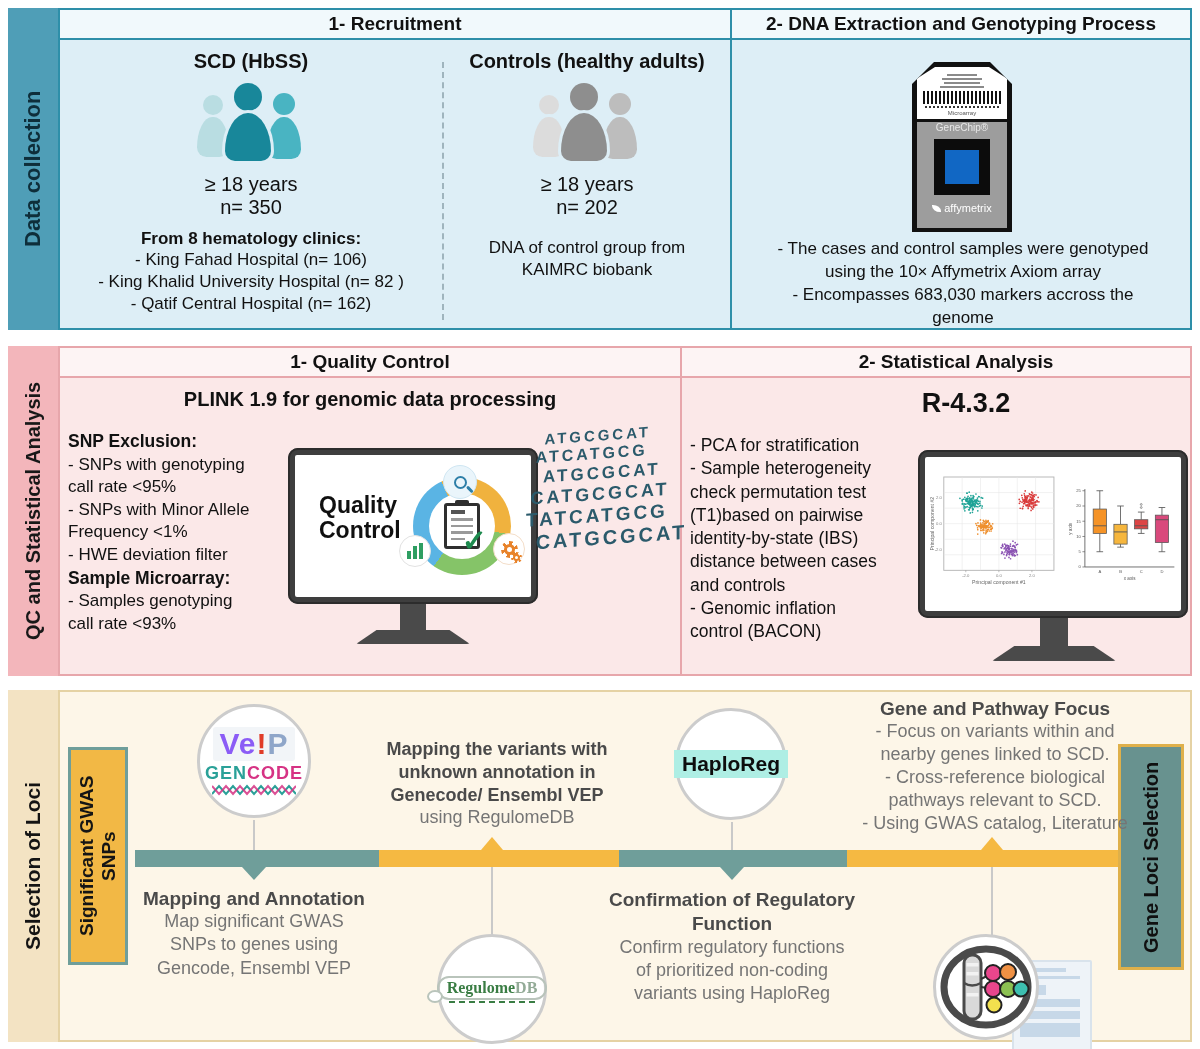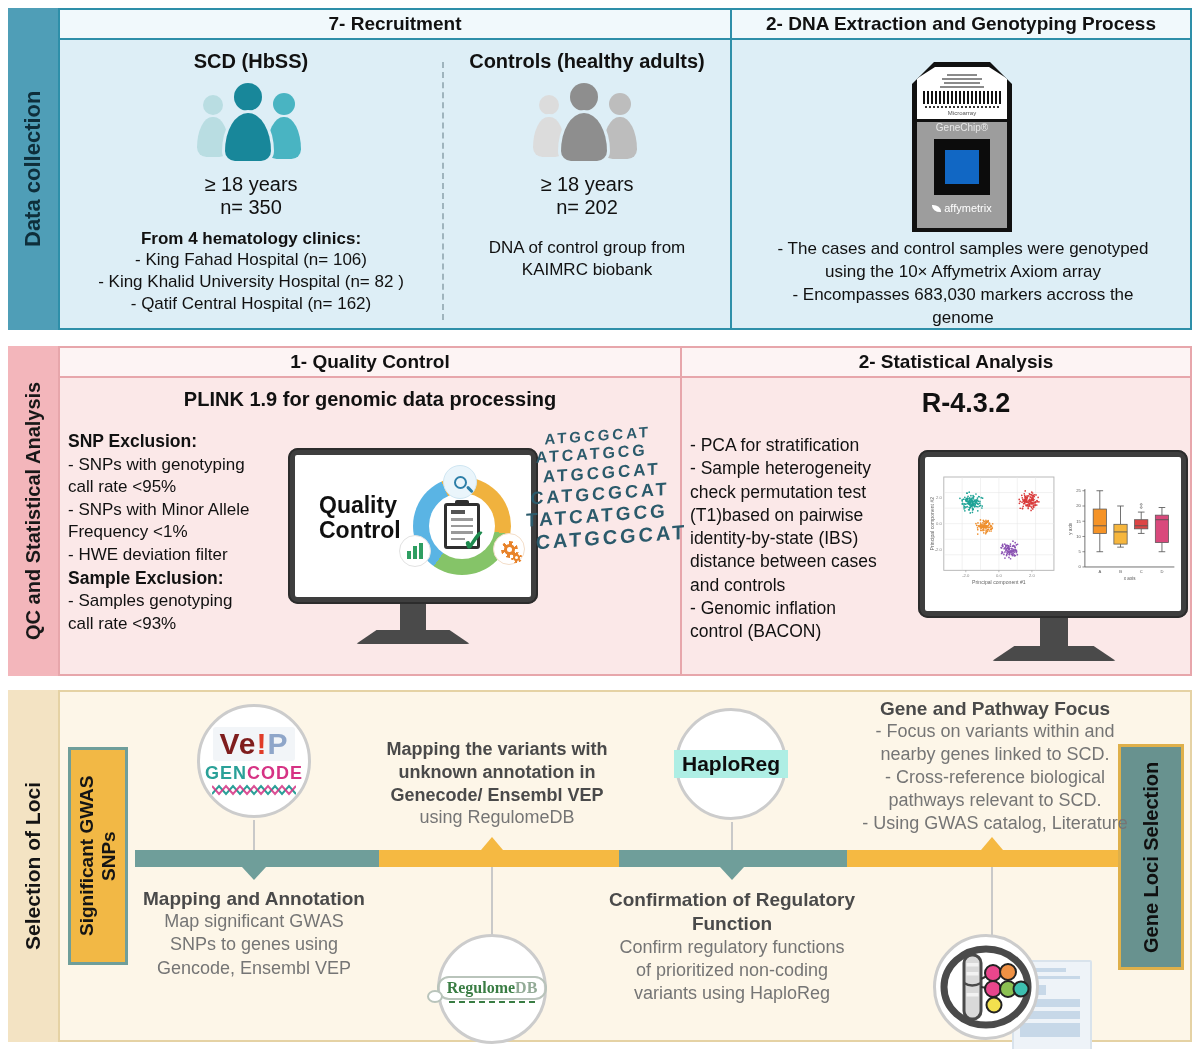--- a/index.html
+++ b/index.html
@@ -126,21 +126,21 @@
   .tl-yellow { background:#f5b942; }
   .tl-down { position:absolute; top:175px; width:0; height:0; border-left:12px solid transparent; border-right:12px solid transparent; border-top:13px solid #6f9e9a; }
   .tl-up { position:absolute; top:145px; width:0; height:0; border-left:11px solid transparent; border-right:11px solid transparent; border-bottom:13px solid #f5b942; }
   .connector { position:absolute; width:2px; background:#c9c9c9; }
   .node-circle { position:absolute; background:#fff; border:3px solid #cccccc; border-radius:50%; display:flex; flex-direction:column; align-items:center; justify-content:center; }
   .step-head { font-weight:bold; color:#4a4a4a; text-align:center; }
   .step-body { color:#757575; text-align:center; }
 
   
   #vep-line { background:#f2f5f8; border-radius:3px; padding:0 6px; font-weight:bold; font-size:30px; letter-spacing:1px; }
-  #vep-line .ve { color:#7f1d1d; } #vep-line .bang { color:#e03c28; } #vep-line .p { color:#8fa6c9; }
+  #vep-line .ve { color:#8b5cf6; } #vep-line .bang { color:#e03c28; } #vep-line .p { color:#8fa6c9; }
   #gencode-line { font-weight:bold; font-size:18px; letter-spacing:1px; margin-top:2px; }
   #gencode-line .gen { color:#2aa198; } #gencode-line .code { color:#d63384; }
 
   
   #reg-pill { border:2px solid #b9c4bb; border-radius:14px; padding:1px 8px; font-family:"Liberation Serif", serif; font-weight:bold; font-size:16px; color:#3a7d44; position:relative; }
   #reg-pill .db { color:#93ab97; }
   #reg-pill::before { content:""; position:absolute; left:-12px; top:12px; width:12px; height:9px; border:2px solid #b9c4bb; border-radius:50%; background:#fff; }
   #reg-underline { width:86px; border-bottom:2px dashed #3a7d44; margin-top:1px; }
 
   
@@ -154,21 +154,21 @@
 </style>
 </head>
 <body>
 
 <div id="canvas">
 
   <div id="sec-top" class="section">
     <div class="side vtext">Data collection</div>
     <div class="content">
       <div class="hdr-band">
-        <div id="top-hdr-left" class="hdr-cell">7- Recruitment</div>
+        <div id="top-hdr-left" class="hdr-cell">1- Recruitment</div>
         <div id="top-hdr-right" class="hdr-cell">2- DNA Extraction and Genotyping Process</div>
       </div>
       <div id="top-vdivider"></div>
       <div id="rec-dash"></div>
 
       <div class="abs" style="left:0;top:40px;width:382px;">
         <div class="col-title">SCD (HbSS)</div>
         <div style="display:flex;justify-content:center;margin-top:10px;">
           <div class="people teal">
             <div class="person p-left">
@@ -180,21 +180,21 @@
                 <div class="body"></div>
               </div>
             <div class="person p-mid">
                 <div class="head"></div>
                 <div class="body"></div>
               </div>
           </div>
         </div>
         <div class="big-line" style="margin-top:8px;">≥ 18 years</div>
         <div class="big-line">n= 350</div>
-        <div class="clinics-title" style="margin-top:10px;">From 4  hematology clinics:</div>
+        <div class="clinics-title" style="margin-top:10px;">From 8  hematology clinics:</div>
         <div class="clinics pre">- King Fahad Hospital (n= 106)
 - King Khalid University Hospital (n= 82 )
 - Qatif Central Hospital (n= 162)</div>
       </div>
 
       <div class="abs" style="left:384px;top:40px;width:286px;">
         <div class="col-title">Controls (healthy adults)</div>
         <div style="display:flex;justify-content:center;margin-top:10px;">
           <div class="people gray">
             <div class="person p-left">
@@ -252,21 +252,21 @@
       <div id="mid-vdivider"></div>
 
       <div class="abs sub-title" style="left:0;top:40px;width:620px;">PLINK 1.9 for genomic data processing</div>
       <div class="abs excl-block" style="left:8px;top:82px;width:228px;">
         <b>SNP Exclusion:</b>
         <div class="pre">- SNPs with genotyping
 call rate  &lt;95%
 - SNPs with Minor Allele
 Frequency &lt;1%
 - HWE deviation filter</div>
-        <b>Sample Exclusion:</b>
+        <b>Sample Microarray:</b>
         <div class="pre">- Samples genotyping
 call rate  &lt;93%</div>
       </div>
 
       <div class="monitor-frame" style="left:228px;top:100px;width:250px;height:156px;">
         <div class="monitor-screen">
           <div id="qc-screen-text">Quality
 Control</div>
           <div id="qc-ring">
             <div class="ring"></div>

